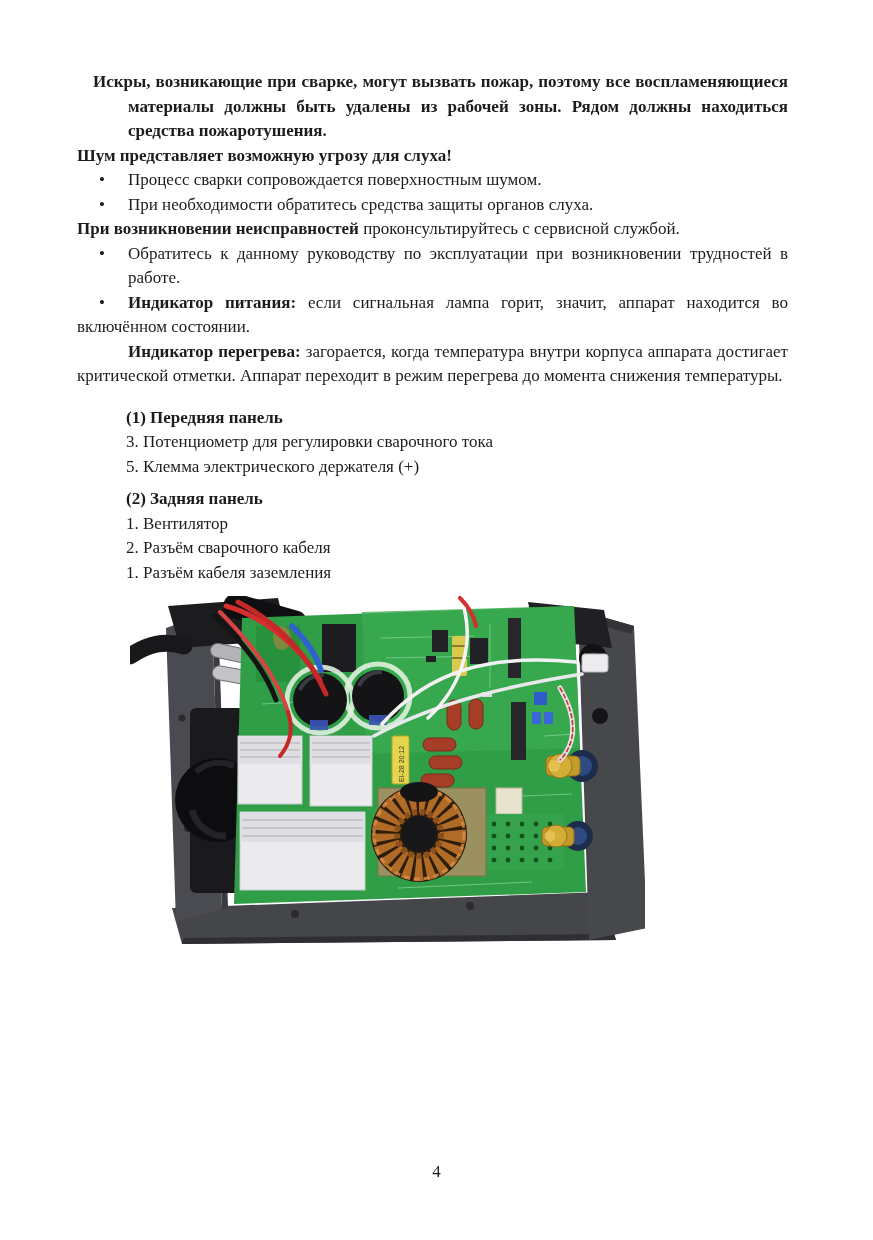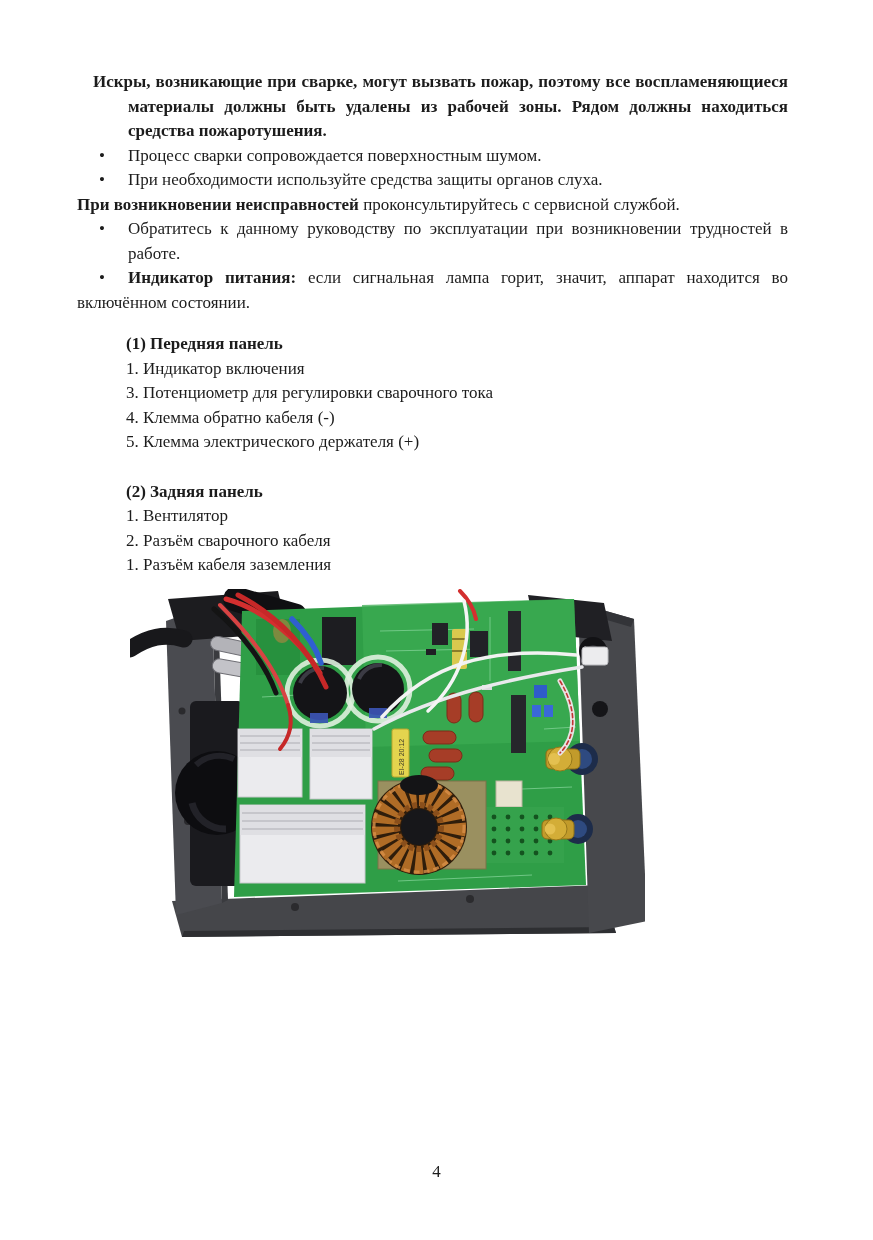--- a/index.html
+++ b/index.html
@@ -18,63 +18,63 @@
   .fire{font-weight:bold;padding-left:51px;text-indent:-35px;}
   .lead{font-weight:bold;margin-left:16px;}
   .fault{margin-left:16px;}
   .bullet{position:relative;padding-left:51px;font-size:17px;line-height:24.5px;text-align:justify;}
   .bullet .marker{position:absolute;left:22px;top:0;}
   .ind{text-indent:51px;}
   .mt20{margin-top:20px;}
   .panel{margin-left:49px;}
   .panel p{text-align:left;font-family:Liberation Serif, serif;}
   .front-section{margin-top:17px;}
-  .rear-section{margin-top:25px;}
+  .rear-section{margin-top:8px;}
   figure.photo{margin:11px 0 0 53px;padding:0;width:515px;height:350px;}
   .pagenum{
     position:absolute;left:0;top:1162px;width:100%;
     text-align:center;font-size:17px;color:#1c1c1c;
   }
 </style>
 </head>
 <body>
 
 <div class="page">
   <main class="content">
 
     <p class="fire">Искры, возникающие при сварке, могут вызвать пожар, поэтому все воспламеняющиеся материалы должны быть удалены из рабочей зоны. Рядом должны находиться средства пожаротушения.</p>
 
+    <p class="lead">Шум представляет возможную угрозу для слуха!</p>
 
     <div class="bullet">
       <span class="marker">•</span>
       <span>Процесс сварки сопровождается поверхностным шумом.</span>
     </div>
     <div class="bullet">
       <span class="marker">•</span>
-      <span>При необходимости используйте средства защиты органов слуха.</span>
+      <span>При необходимости обратитесь средства защиты органов слуха.</span>
     </div>
 
     <p class="fault"><span class="b">При возникновении неисправностей</span><span> проконсультируйтесь с сервисной службой.</span></p>
 
     <div class="bullet">
       <span class="marker">•</span>
       <span>Обратитесь к данному руководству по эксплуатации при возникновении трудностей в работе.</span>
     </div>
     <div class="bullet">
       <span class="marker">•</span>
     </div>
 
     <p class="ind mt20"><span class="b">Индикатор питания:</span><span> если сигнальная лампа горит, значит, аппарат находится во включённом состоянии.</span></p>
 
+    <p class="ind mt20"><span class="b">Индикатор перегрева:</span><span> загорается, когда температура внутри корпуса аппарата достигает критической отметки. Аппарат переходит в режим перегрева до момента снижения температуры.</span></p>
 
     <section class="panel front-section">
       <p class="b">(1) Передняя панель</p>
-      <p>1. Индикатор включения</p>
       <p>3. Потенциометр для регулировки сварочного тока</p>
-      <p>4. Клемма обратно кабеля (-)</p>
       <p>5. Клемма электрического держателя (+)</p>
     </section>
 
     <section class="panel rear-section">
       <p class="b">(2) Задняя панель</p>
       <p>1. Вентилятор</p>
       <p>2. Разъём сварочного кабеля</p>
       <p>1. Разъём кабеля заземления</p>
     </section>
 

